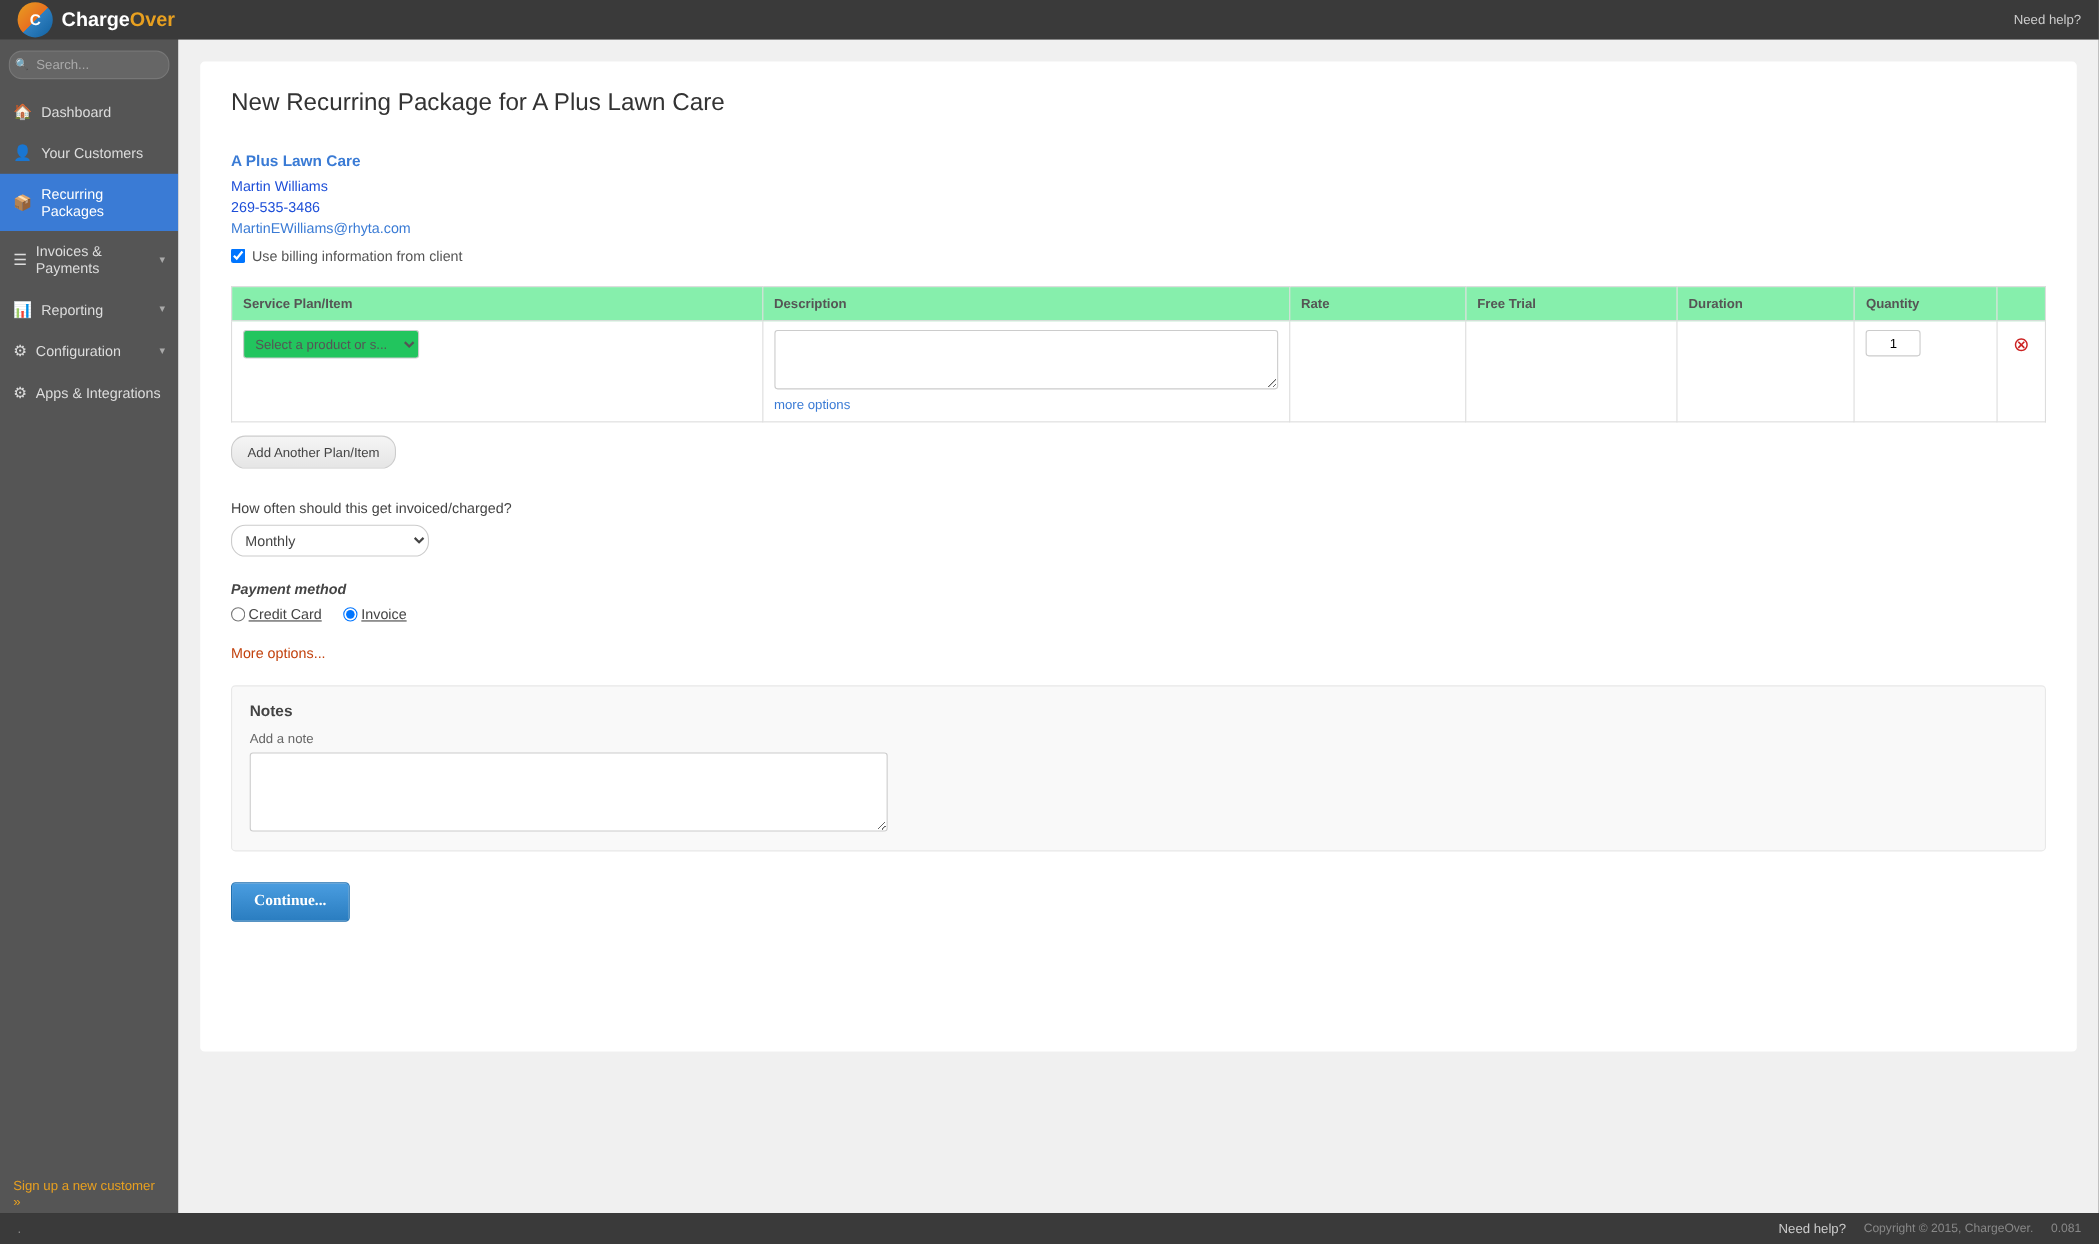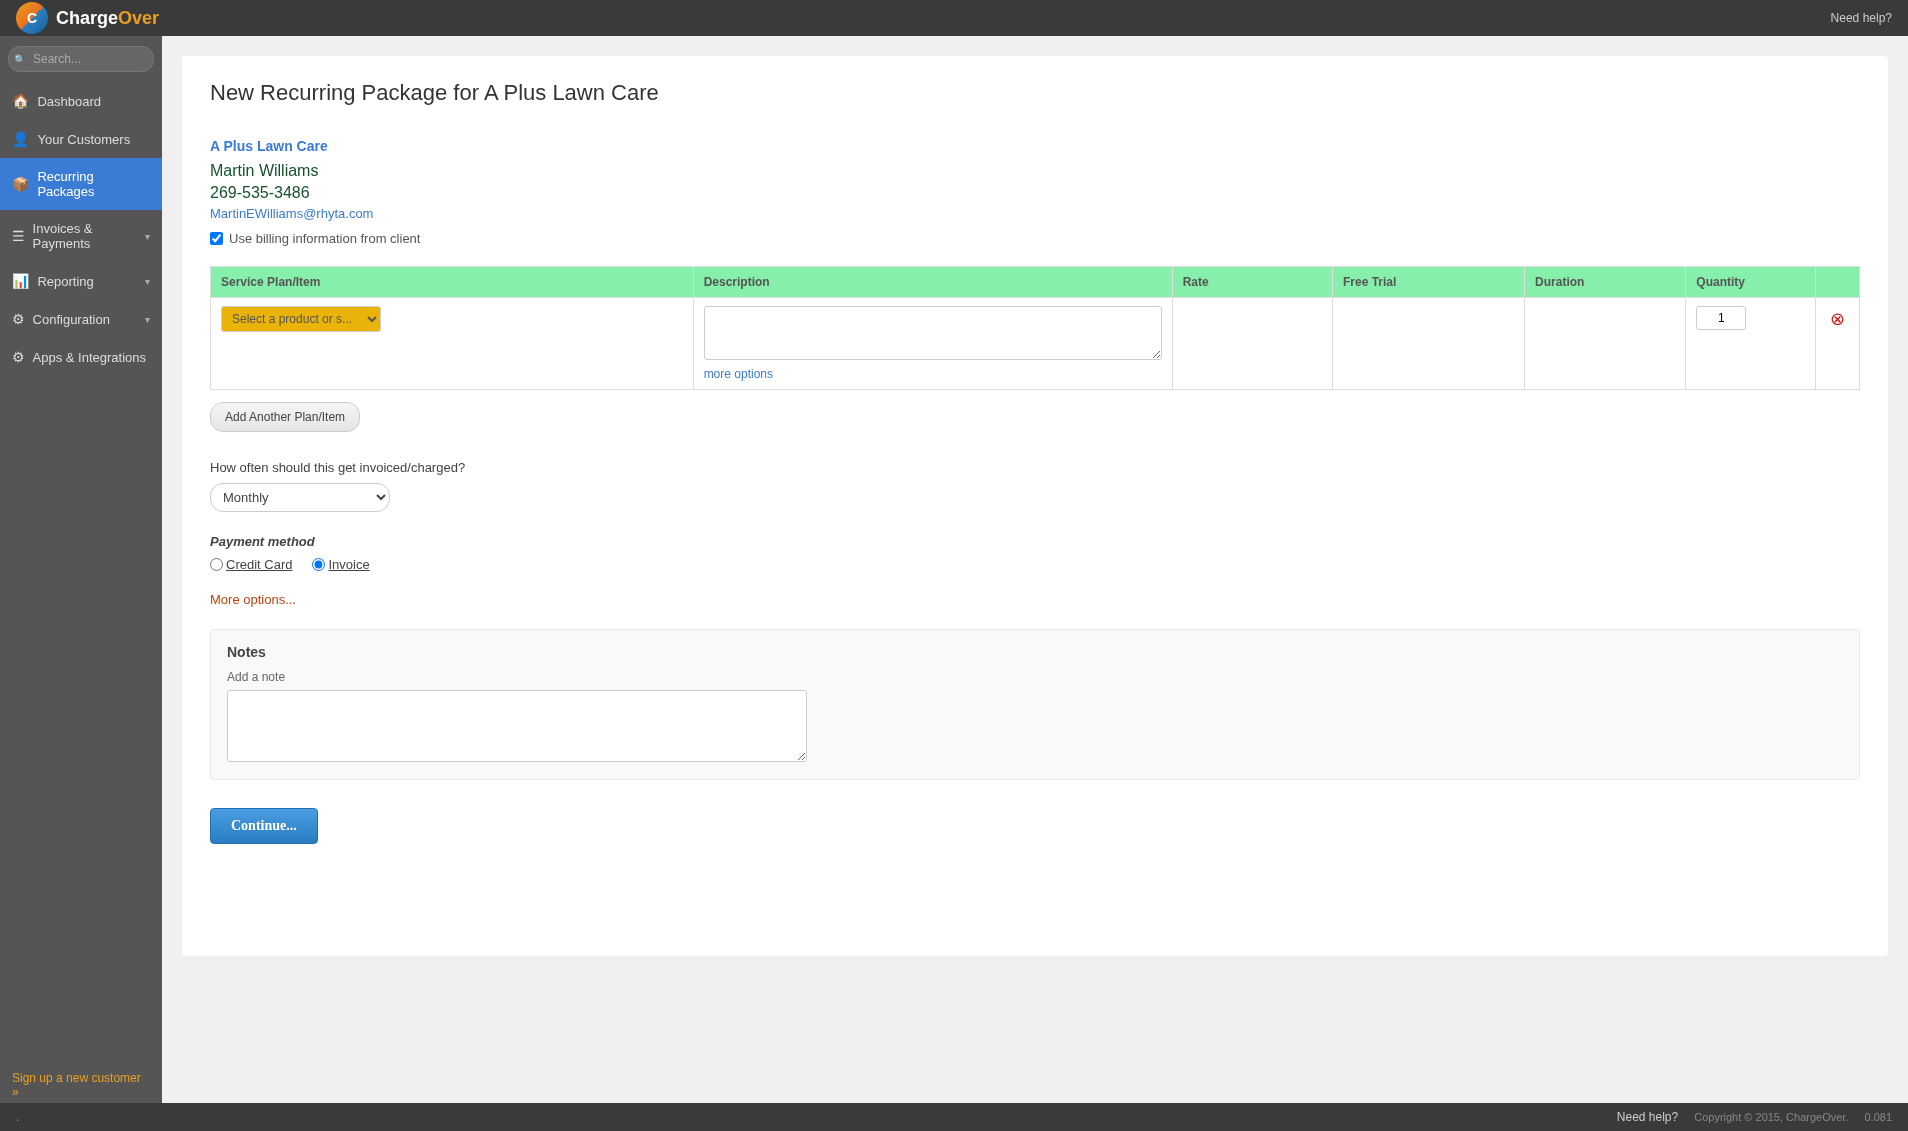--- a/index.html
+++ b/index.html
@@ -111,22 +111,22 @@
     .client-name-link {
       color: #3a7bd5;
       font-size: 14px;
       font-weight: bold;
       cursor: pointer;
       text-decoration: none;
       display: block;
       margin-bottom: 8px;
     }
     .client-info-text {
-      color: #14532d;
-      font-size: 16px;
+      color: #1d4ed8;
+      font-size: 13px;
       margin-bottom: 4px;
     }
     .client-email {
       color: #3a7bd5;
       font-size: 13px;
       cursor: pointer;
       margin-bottom: 10px;
       display: block;
     }
     .billing-checkbox-row {
@@ -165,21 +165,21 @@
     .service-table .th-duration { width: 10%; }
     .service-table .th-qty { width: 8%; }
 
     .select-product {
       width: 160px;
       padding: 4px 6px;
       border: 1px solid #ccc;
       border-radius: 3px;
       font-size: 12px;
       color: #555;
-      background: #eab308;
+      background: #22c55e;
       cursor: pointer;
     }
     .desc-textarea {
       width: 100%;
       height: 54px;
       border: 1px solid #ccc;
       border-radius: 3px;
       font-size: 12px;
       padding: 4px 6px;
       resize: vertical;

